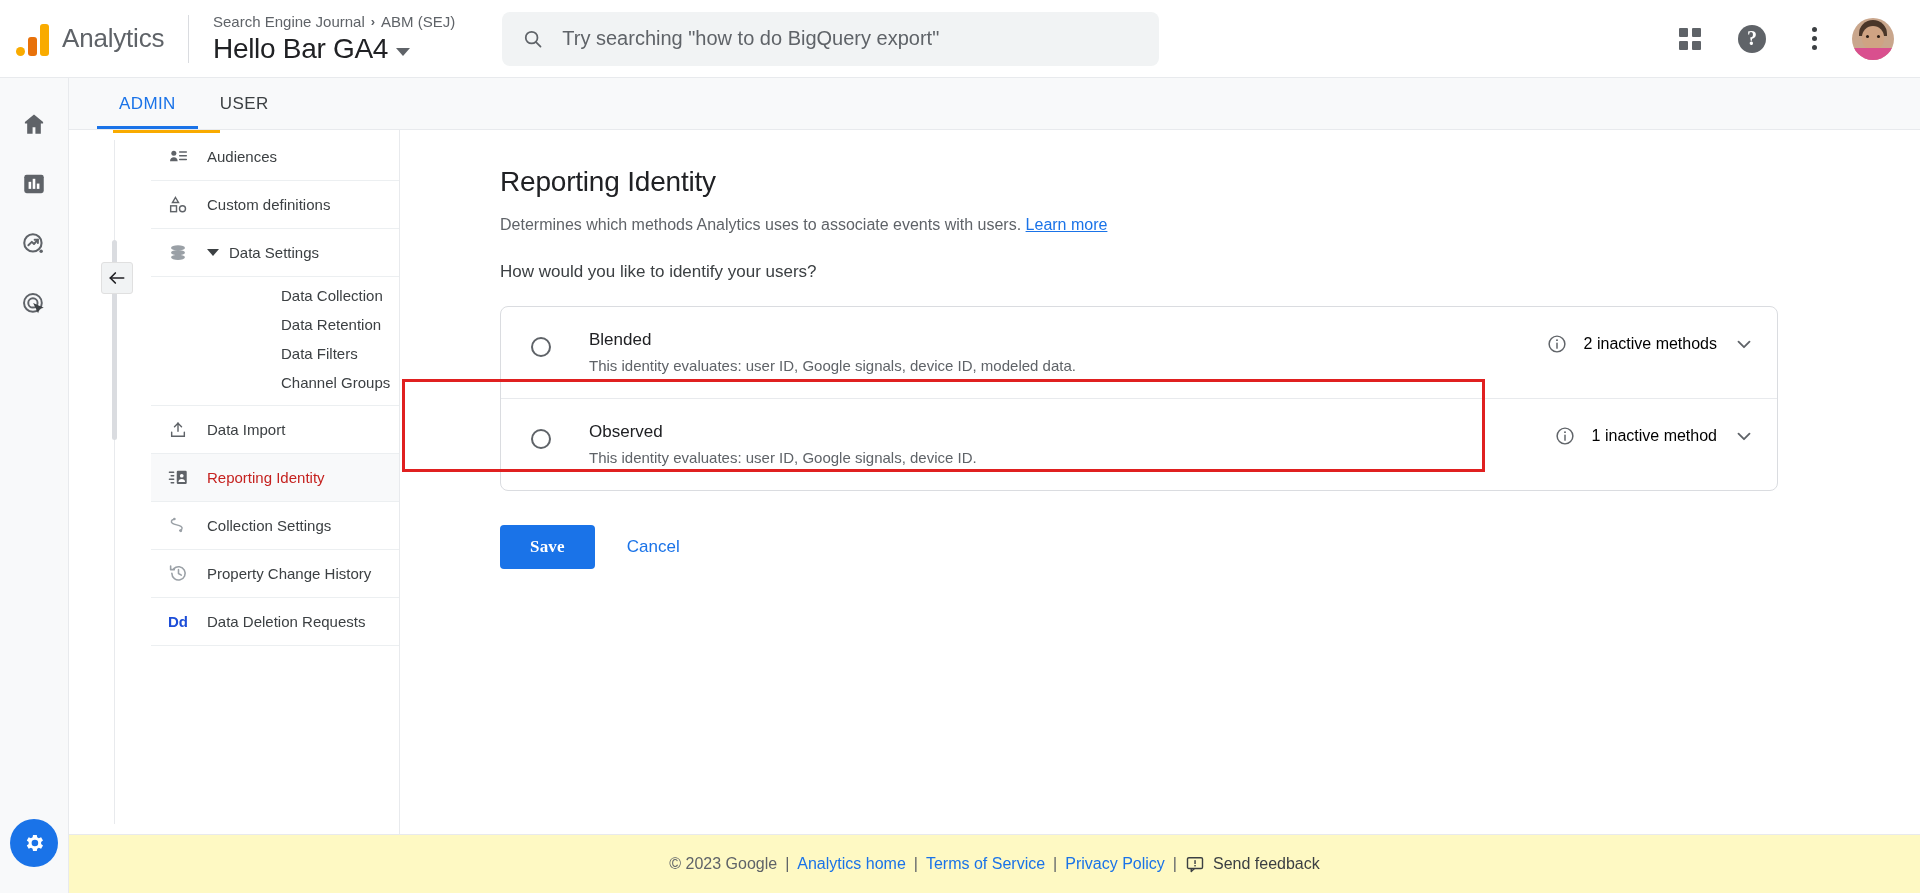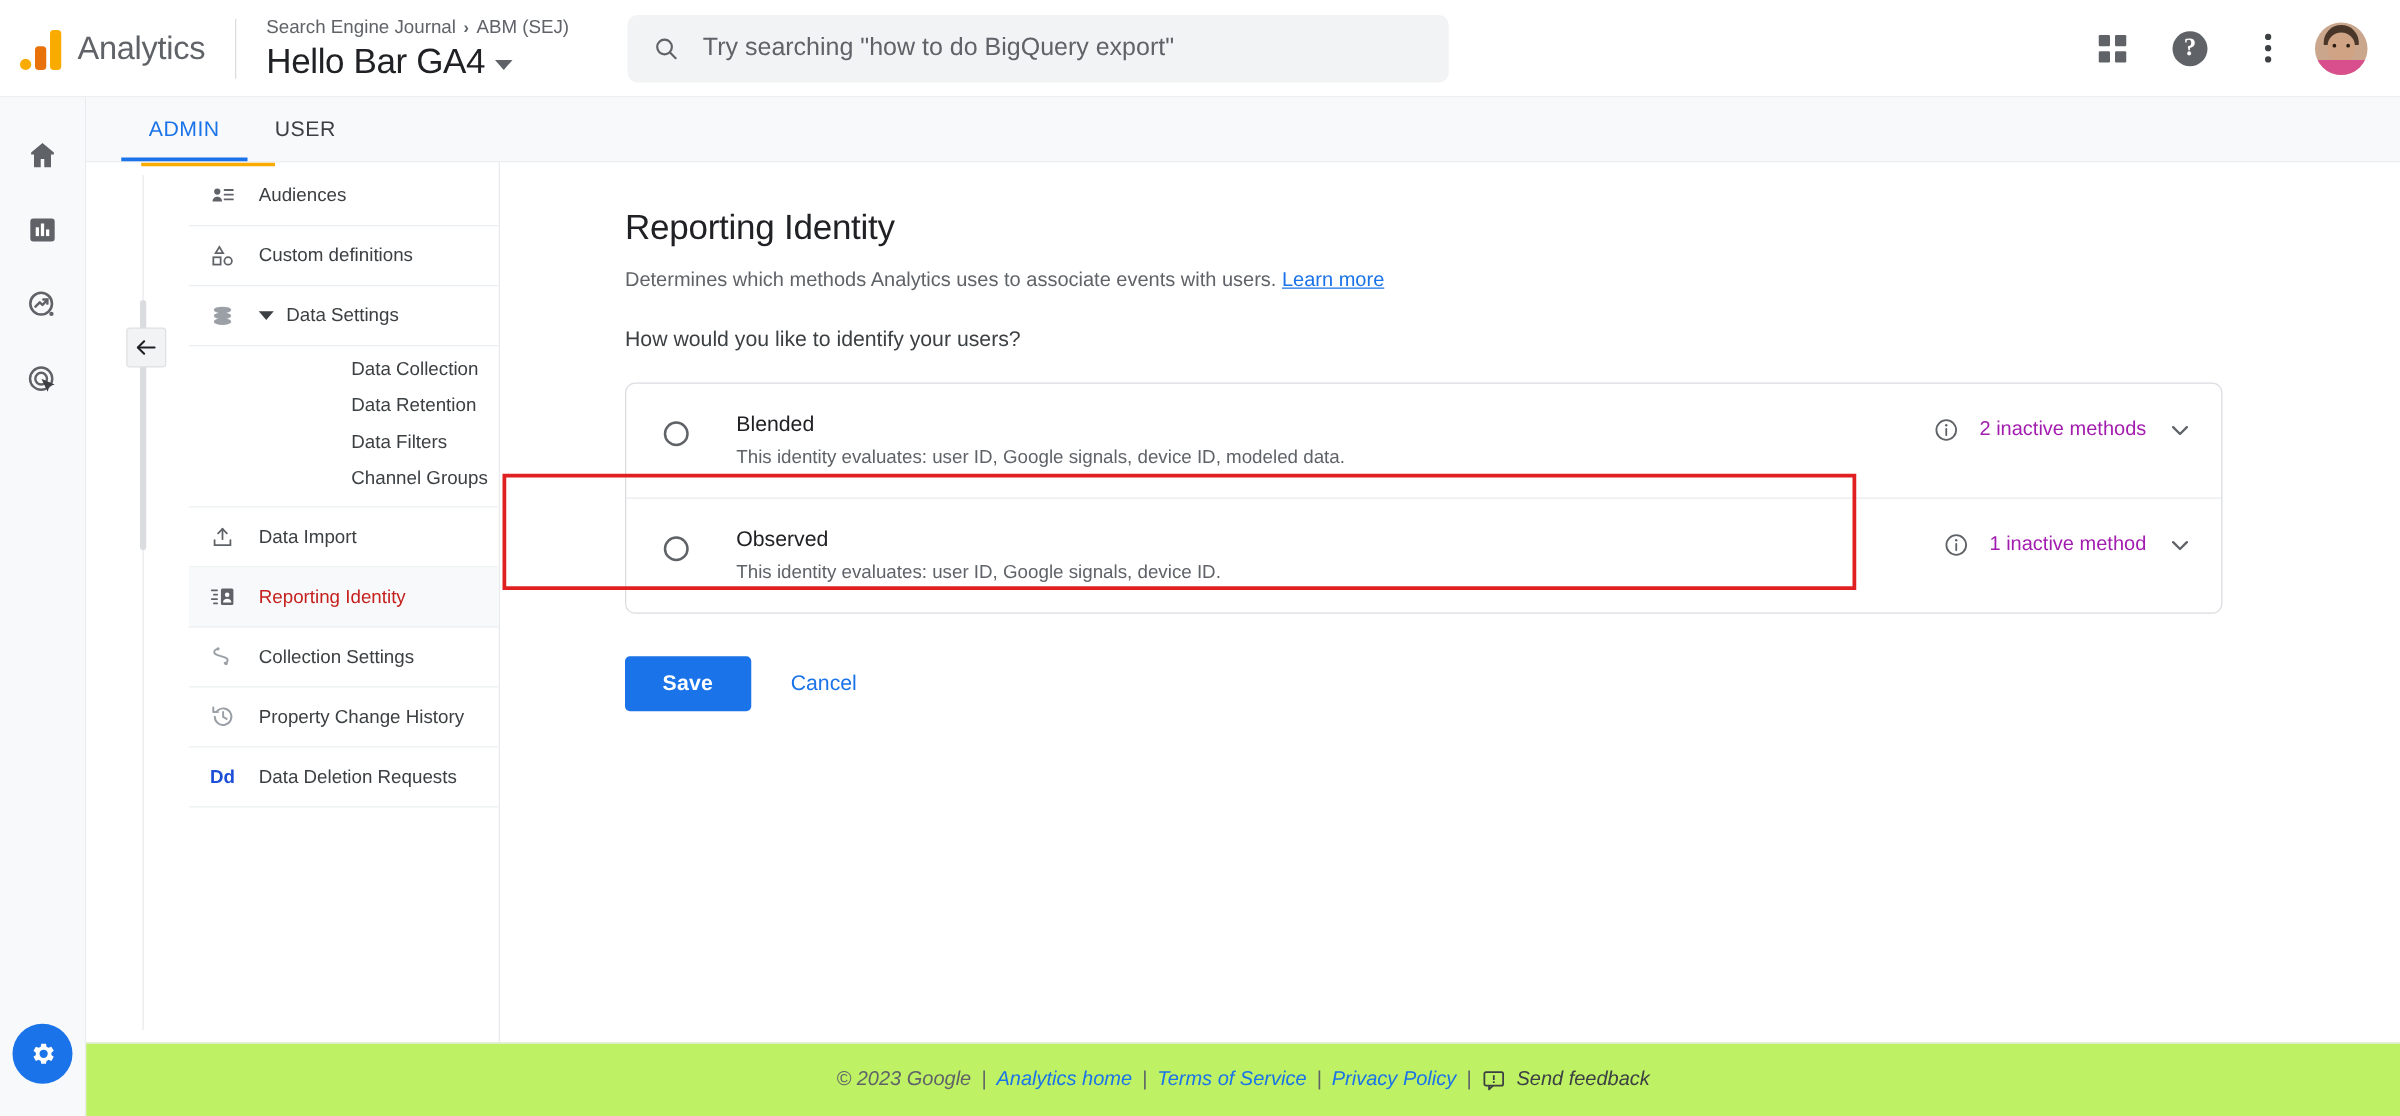--- a/index.html
+++ b/index.html
@@ -157,46 +157,46 @@
   .opt:last-child { border-bottom: none; }
   .radio-wrap { width: 44px; height: 44px; border-radius: 50%; display: flex; align-items: center; justify-content: center; flex: none; margin-top: -4px; margin-left: -8px; }
   .radio-wrap.checked { background: #e8f0fe; }
   .radio { width: 20px; height: 20px; border-radius: 50%; border: 2px solid #5f6368; background: #fff; }
   .radio.checked { border-color: #1a73e8; display: flex; align-items: center; justify-content: center; }
   .radio.checked::after { content: ''; width: 10px; height: 10px; border-radius: 50%; background: #1a73e8; }
   .opt-text { margin-left: 26px; flex: 1; }
   .opt-title { font-size: 17px; color: #202124; line-height: 22px; }
   .opt-sub { font-size: 15px; color: #5f6368; margin-top: 5px; line-height: 20px; }
   .opt-right { display: flex; align-items: center; gap: 16px; margin-top: 4px; flex: none; }
-  .inactive-txt { font-size: 16px; color: #a21caf; white-space: nowrap; }
+  .inactive-txt { font-size: 16px; color: #000000; white-space: nowrap; }
   .chev { width: 22px; height: 22px; flex: none; }
 
   .actions { display: flex; align-items: center; gap: 18px; margin: 34px 0 0 100px; }
   .btn-save {
     background: #1a73e8; color: #fff; border: none; border-radius: 4px;
     height: 44px; padding: 12px 30px; font-size: 17px; font-weight: 700;
-    font-family: Liberation Sans, sans-serif; cursor: pointer; letter-spacing: .2px;
+    font-family: Liberation Serif, serif; cursor: pointer; letter-spacing: .2px;
   }
   .btn-cancel {
     background: transparent; color: #1a73e8; border: none; height: 44px; padding: 0 14px;
     font-size: 17px; font-family: "Liberation Sans", sans-serif; cursor: pointer;
   }
 
   
   .highlight {
     position: absolute; left: 402px; top: 379px; width: 1083px; height: 93px;
     border: 3px solid #e02020; pointer-events: none; z-index: 20;
   }
 
   
   .footer {
     position: absolute; left: 69px; right: 0; bottom: 0; height: 59px;
-    background: #bef264; border-top: 1px solid #e8eaed;
+    background: #fef9c3; border-top: 1px solid #e8eaed;
     display: flex; align-items: center; justify-content: center; gap: 8px;
-    font-size: 16px; color: #5f6368; font-style: italic;
+    font-size: 16px; color: #5f6368;
   }
   .footer a { color: #1a73e8; text-decoration: none; }
   .footer .pipe { color: #5f6368; }
   .feedback { display: flex; align-items: center; gap: 8px; color: #3c4043; cursor: pointer; }
 </style>
 </head>
 <body>
 
 <div class="app">
 

